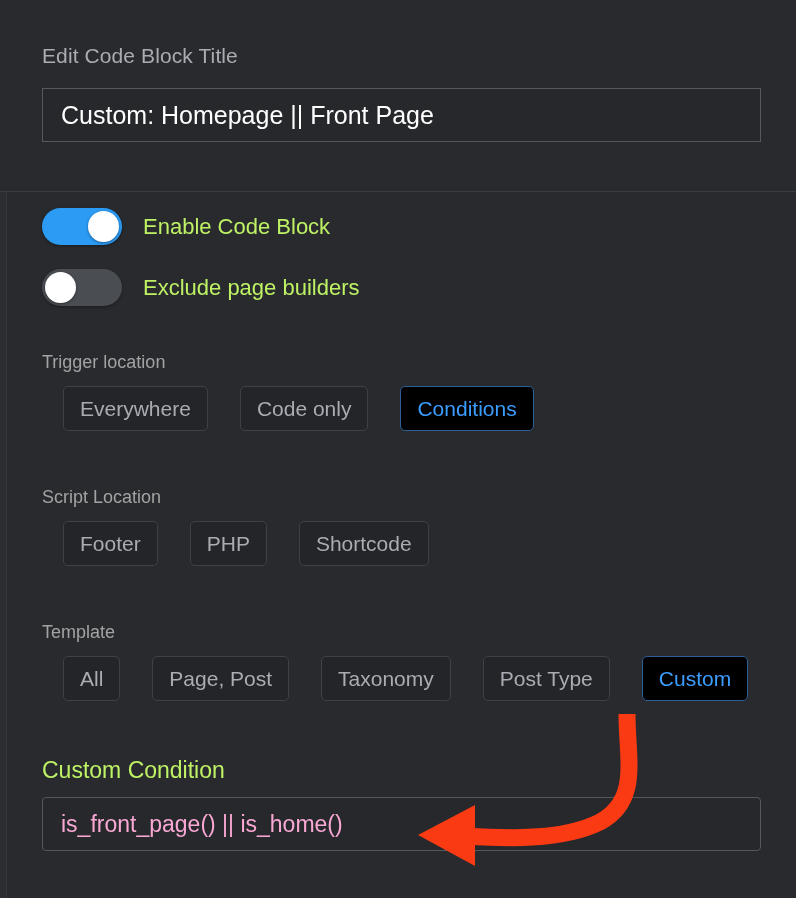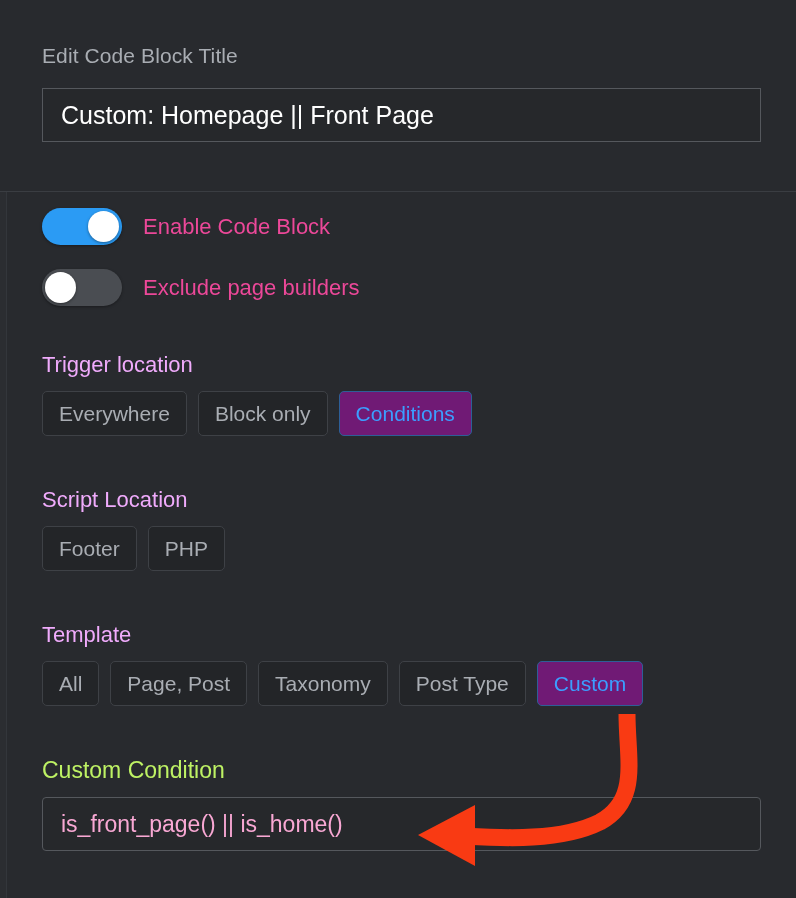--- a/index.html
+++ b/index.html
@@ -133,56 +133,57 @@
     height: 31px;
     border-radius: 50%;
     background: #ffffff;
     box-shadow: 0 1px 3px rgba(0,0,0,0.4);
   }
   .toggle.on  .knob { right: 3px; }
   .toggle.off .knob { left: 3px; }
 
   .toggle-label {
     margin-left: 21px;
-    color: #ec4899;
+    color: #bef264;
     font-size: 22px;
     white-space: nowrap;
   }
 
   
   .opt-group { position: absolute; left: 42px; }
   .opt-group.trigger  { top: 160px; }
   .opt-group.script   { top: 295px; }
   .opt-group.template { top: 430px; }
 
   .opt-group .grp-label {
-    color: #f0abfc;
-    font-size: 22px;
+    color: #a3a3a3;
+    font-size: 18px;
     margin-bottom: 13px;
     white-space: nowrap;
   }
 
   .btn-row { display: flex; gap: 11px; }
 
   .opt-btn {
     background: #232528;
     border: 1px solid #3e4146;
     border-radius: 5px;
     color: #a9adb3;
     font-family: "Liberation Sans", sans-serif;
     font-size: 21px;
     height: 45px;
     line-height: 43px;
     padding: 0 16px;
     white-space: nowrap;
     cursor: pointer;
     user-select: none;
+    margin-left: 21px;
   }
   .opt-btn.active {
-    background: #701a75;
+    background: #000000;
     border-color: #2d5f97;
     color: #3b9eff;
   }
 
   
   .cond-group {
     position: absolute;
     left: 42px;
     top: 565px;
   }
@@ -247,30 +248,31 @@
       <div class="toggle off">
         <div class="knob"></div>
       </div>
       <div class="toggle-label">Exclude page builders</div>
     </div>
 
     <div class="opt-group trigger">
       <div class="grp-label">Trigger location</div>
       <div class="btn-row">
         <div class="opt-btn">Everywhere</div>
-        <div class="opt-btn">Block only</div>
+        <div class="opt-btn">Code only</div>
         <div class="opt-btn active">Conditions</div>
       </div>
     </div>
 
     <div class="opt-group script">
       <div class="grp-label">Script Location</div>
       <div class="btn-row">
         <div class="opt-btn">Footer</div>
         <div class="opt-btn">PHP</div>
+        <div class="opt-btn">Shortcode</div>
       </div>
     </div>
 
     <div class="opt-group template">
       <div class="grp-label">Template</div>
       <div class="btn-row">
         <div class="opt-btn">All</div>
         <div class="opt-btn">Page, Post</div>
         <div class="opt-btn">Taxonomy</div>
         <div class="opt-btn">Post Type</div>

